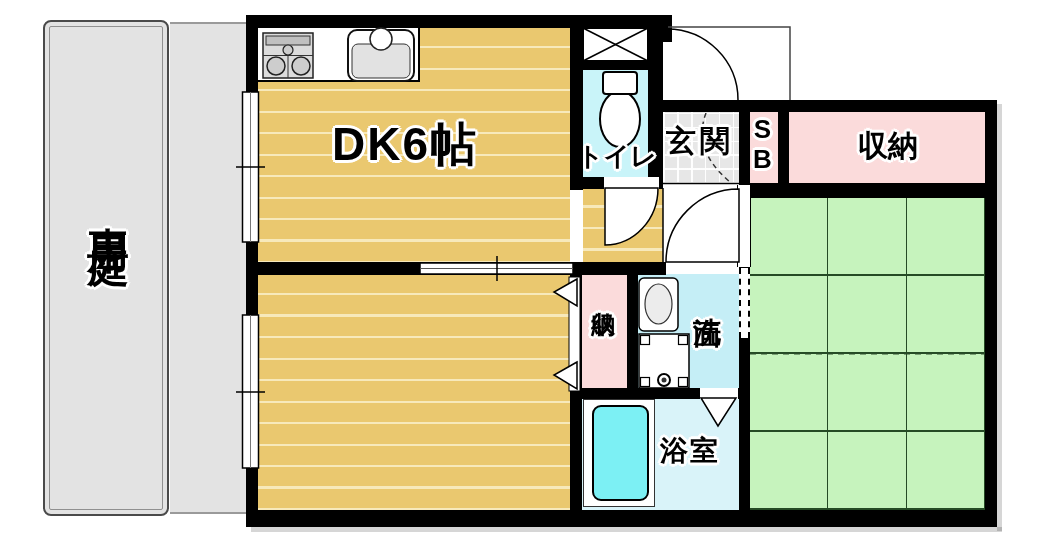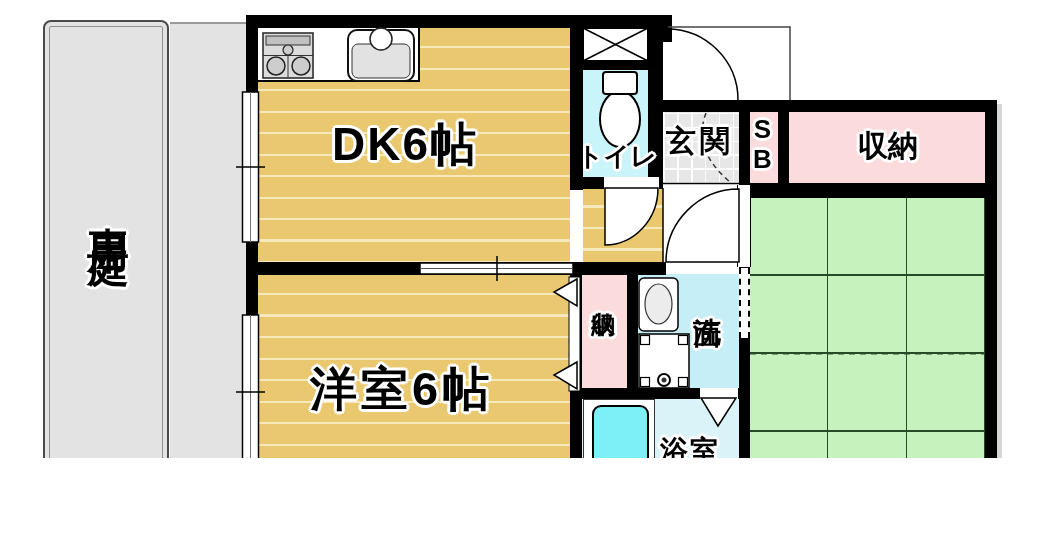--- a/index.html
+++ b/index.html
@@ -1,18 +1,18 @@
 <!DOCTYPE html>
 <html><head>
 <meta charset="utf-8">
 <style>
   * { box-sizing: border-box; margin: 0; padding: 0; }
   html,body { background:#fff; }
   .plan {
-    position: relative; width: 1037px; height: 458px;
+    position: relative; width: 1037px; height: 541px;
     background: #fff; overflow: hidden;
     font-family: "Liberation Sans", sans-serif;
   }
   .abs { position: absolute; }
   .wall { position: absolute; background: #000; z-index: 4; }
   .floor { position: absolute; z-index: 2; }
   .gap { position: absolute; background: #fff; z-index: 5; }
   .base { position: absolute; background: #fff; z-index: 1; }
   .shadow { position: absolute; background: rgba(0,0,0,0.16); z-index: 0; }
   svg.overlay { position: absolute; left: 0; top: 0; z-index: 6; }
@@ -187,21 +187,20 @@
     <g>
       <polygon points="701,398 736,398 718,426" fill="#fff" stroke="#000" stroke-width="1.5"></polygon>
     </g>
     <g>
       <line x1="750" y1="354" x2="985" y2="354" stroke="#2c4c2c" stroke-width="1" stroke-dasharray="6,5"></line>
     </g>
   </svg>
 
   <div class="olabel vtext" style="left:86px;top:193px;font-size:42px;letter-spacing:8px;">専用庭</div>
   <div class="olabel" style="left:332px;top:120px;font-size:46px;letter-spacing:2px;">DK6帖</div>
-  <div class="olabel" style="left:310px;top:364px;font-size:47px;letter-spacing:4px;">洋室6帖</div>
   <div class="olabel" style="left:577px;top:143px;font-size:26px;">トイレ</div>
   <div class="olabel" style="left:666px;top:128px;font-size:30px;letter-spacing:4px;font-family:Liberation Mono, monospace;">玄関</div>
   <div class="olabel vtext" style="left:748px;top:114px;font-size:26px;">SB</div>
   <div class="olabel" style="left:858px;top:130px;font-size:30px;">収納</div>
   <div class="olabel vtext" style="left:591px;top:292px;font-size:24px;letter-spacing:2px;">収納</div>
   <div class="olabel vtext" style="left:692px;top:295px;font-size:28px;letter-spacing:4px;">洗面</div>
   <div class="olabel" style="left:660px;top:436px;font-size:28px;letter-spacing:2px;">浴室</div>
 
 </div>
 

